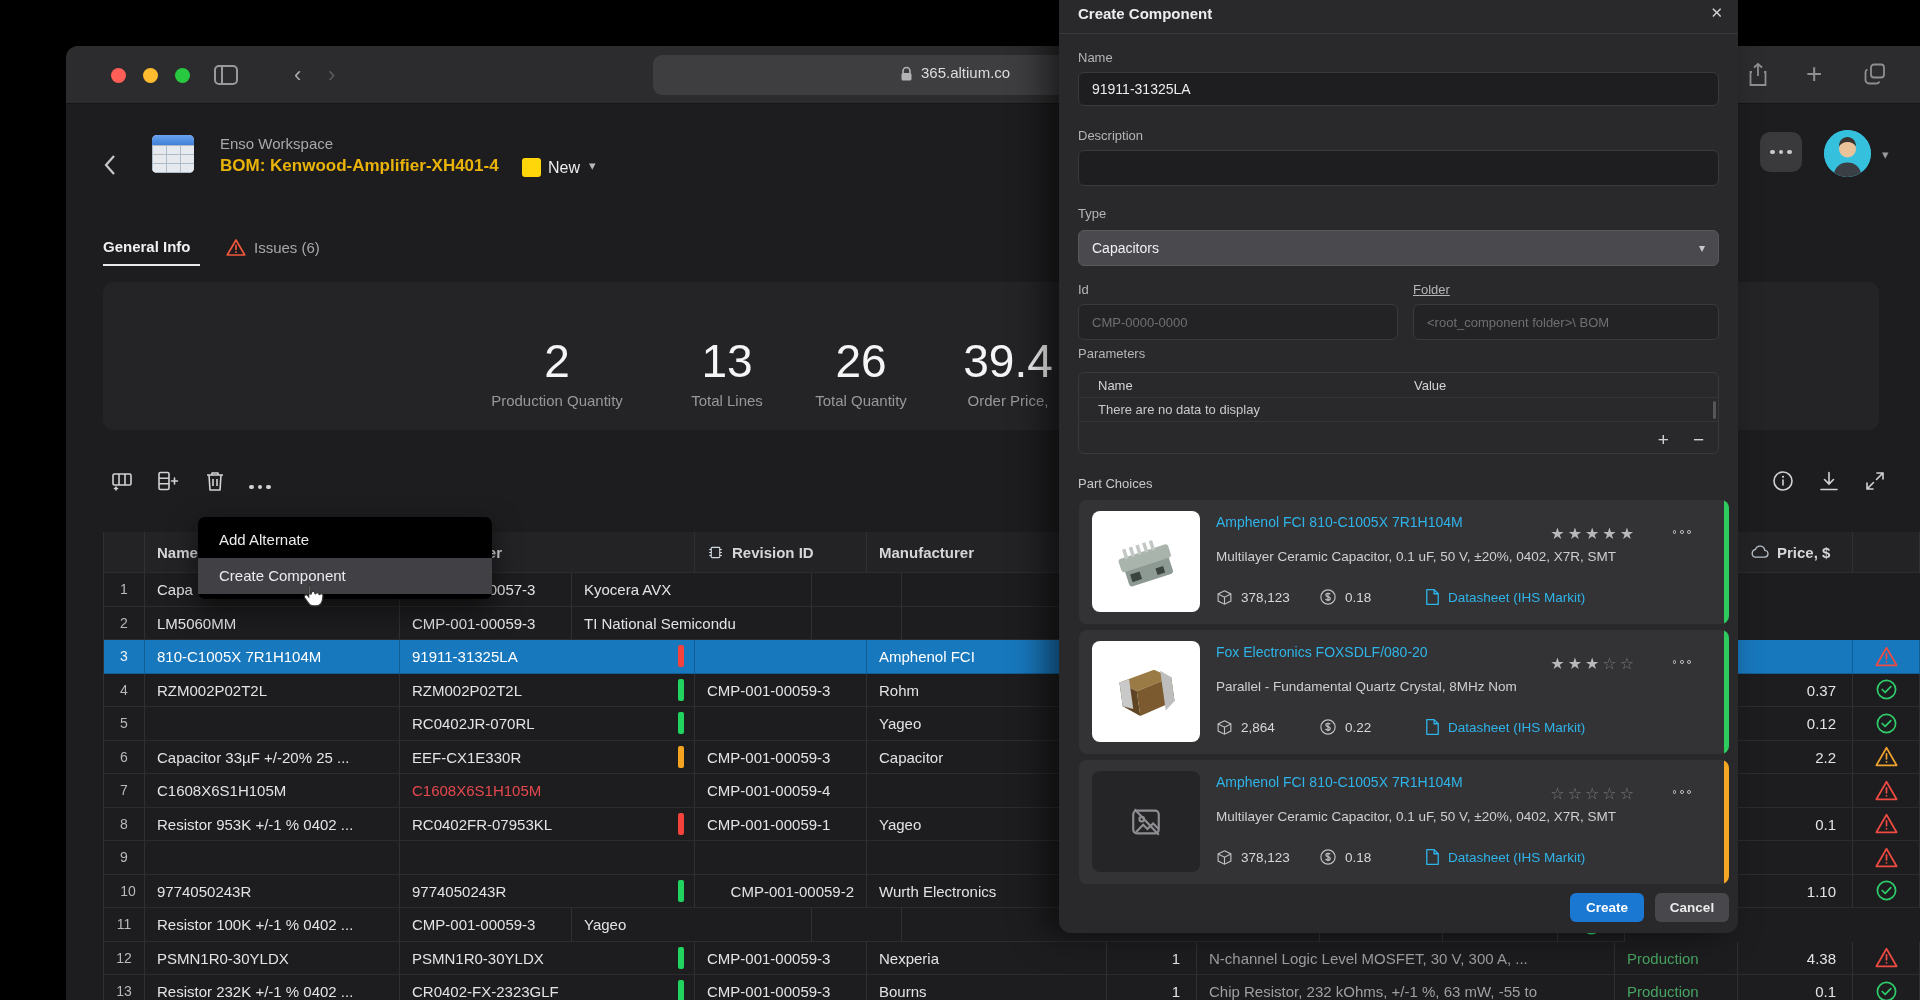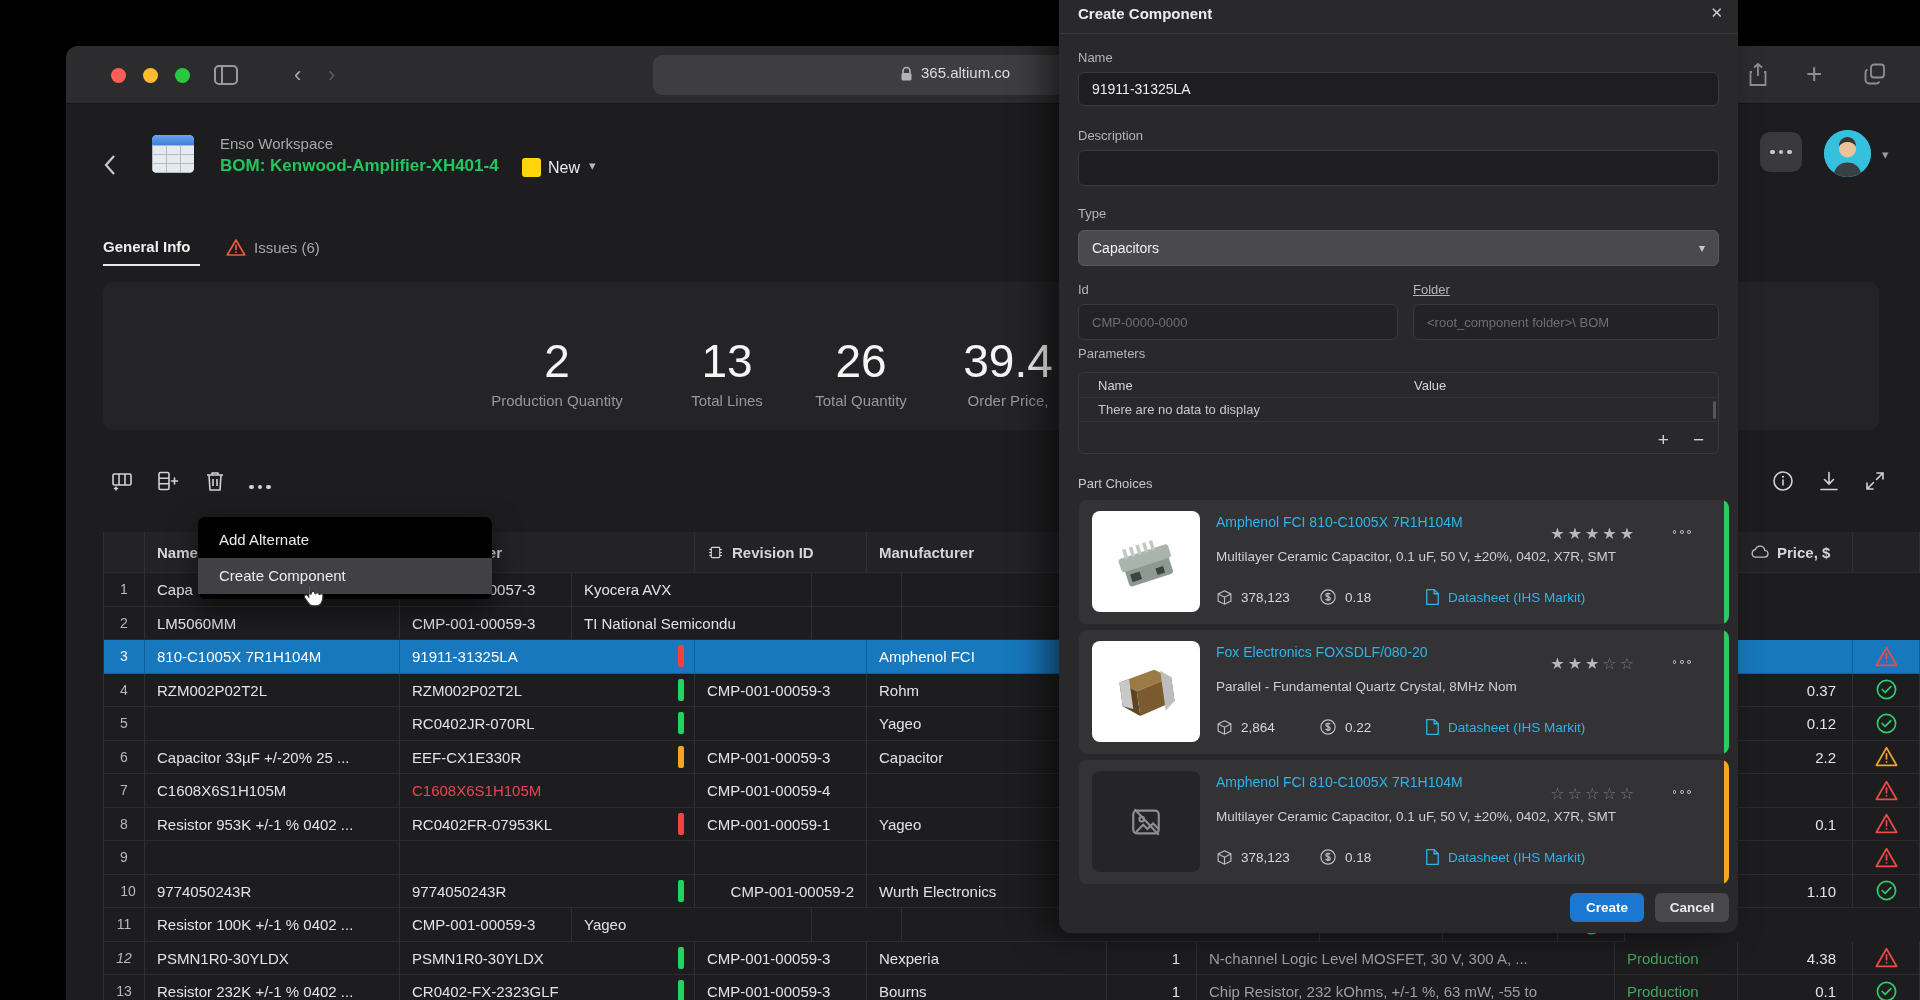--- a/index.html
+++ b/index.html
@@ -22,21 +22,21 @@
   .chrome-ic{top:16px;color:#8f8f92;}
 
   
   #hdr-back{left:36px;top:106px;}
   #sheet-icon{left:86px;top:89px;width:42px;height:38px;border-radius:5px;overflow:hidden;background:#e6eaee;}
   #sheet-icon .band{height:10px;background:linear-gradient(#6aa4f0,#3f7fd6);}
   #sheet-icon .grid{height:28px;
      background:linear-gradient(#aebbc9 1px,transparent 1px) 0 0/100% 9px,
                 linear-gradient(90deg,#aebbc9 1px,transparent 1px) 0 0/14px 100%,#e6eaee;}
   #workspace-name{left:154px;top:89px;font-size:15px;color:#a9a9ab;}
-  #bom-title{left:154px;top:110px;font-size:17px;font-weight:700;color:#22c55e;}
+  #bom-title{left:154px;top:110px;font-size:17px;font-weight:700;color:#eab308;}
   #status-square{left:456px;top:112px;width:19px;height:19px;border-radius:3px;}
   #status-new{left:482px;top:113px;font-size:16px;color:#ececee;}
   #new-caret{left:523px;top:112px;color:#b9b9bc;font-size:13px;}
   #hdr-more{left:1694px;top:86px;width:42px;height:40px;background:#3a3a3d;border-radius:10px;
             display:flex;align-items:center;justify-content:center;gap:4px;}
   #hdr-more i{width:4.5px;height:4.5px;border-radius:50%;background:#c9c9cc;}
   #avatar{left:1758px;top:84px;width:47px;height:47px;border-radius:50%;overflow:hidden;background:#35c1dd;}
   #avatar-caret{left:1816px;top:101px;color:#9a9a9e;font-size:13px;}
 
   
@@ -472,21 +472,21 @@
           <div class="td c-life" style="width: 123px;"></div>
           <div class="td c-price" style="width: 115px;">0.12</div>
           <div class="td c-status" style="width: 67px;">
             <svg width="23" height="23" viewBox="0 0 24 24" fill="none" stroke="#2fcb6a" stroke-width="1.8">
               <circle cx="12" cy="12" r="9.5"></circle>
               <path d="m7.5 12 3.1 3.1L16.5 9" stroke-linecap="round" stroke-linejoin="round"></path>
             </svg>
           </div>
         </div>
         <div class="tr">
-          <div class="td c-num first" style="width: 42px; font-style: italic;">12</div>
+          <div class="td c-num first" style="width: 42px;">12</div>
           <div class="td c-name" style="width: 255px;">PSMN1R0-30YLDX</div>
           <div class="td c-mpn" style="width: 295px;"><span>PSMN1R0-30YLDX</span><span class="bar bar-green"></span></div>
           <div class="td c-rev" style="width: 172px;">CMP-001-00059-3</div>
           <div class="td c-mfr" style="width: 240px;">Nexperia</div>
           <div class="td c-qty" style="width: 90px;">1</div>
           <div class="td c-desc" style="width: 418px;">N-channel Logic Level MOSFET, 30 V, 300 A,  ...</div>
           <div class="td c-life" style="width: 123px;">Production</div>
           <div class="td c-price" style="width: 115px;">4.38</div>
           <div class="td c-status" style="width: 67px;">
             <svg width="23" height="21" viewBox="0 0 24 22" fill="none" stroke="#ef4b42" stroke-width="1.8" stroke-linejoin="round">

